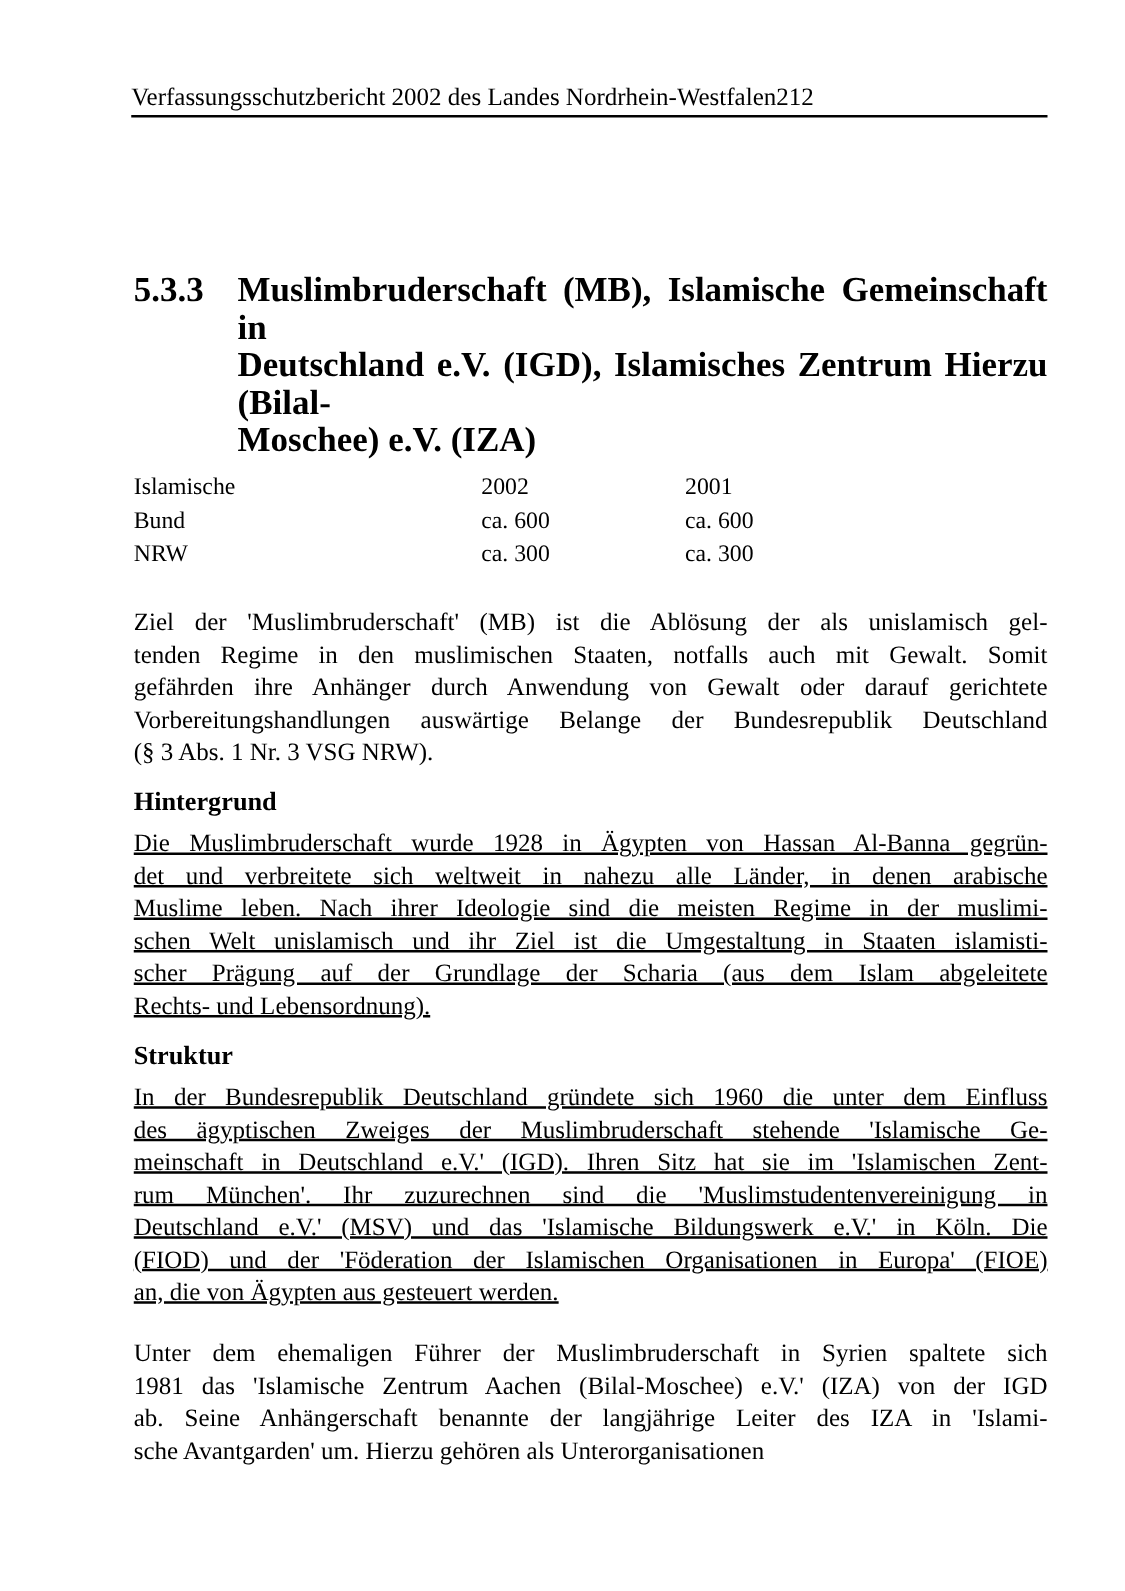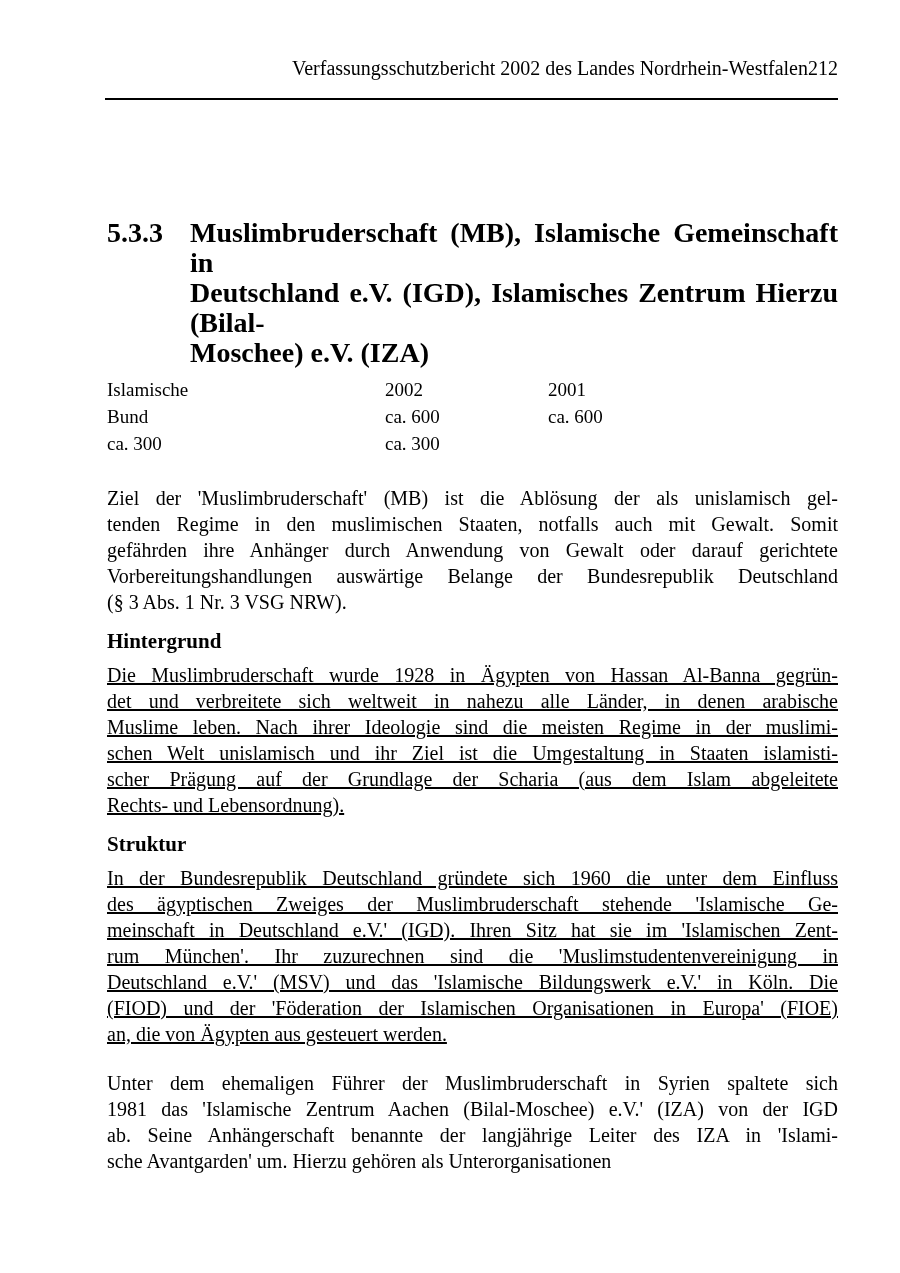--- a/index.html
+++ b/index.html
@@ -8,25 +8,25 @@
     background: #ffffff;
     color: #000000;
     font-family: "Liberation Serif", serif;
     position: relative;
     overflow: hidden;
   }
 
   
   .runhead {
     position: absolute;
-    top: 56px; left: 105px; width: 733px;
-    display: flex; justify-content: flex-end; align-items: baseline;
+    top: 66px; left: 105px; width: 733px;
+    display: flex; justify-content: flex-start; align-items: baseline;
     font-size: 20px; line-height: 24px;
     border-bottom: 2px solid #000;
-    padding-bottom: 18px;
+    padding-bottom: 2px;
   }
 
   
   .content {
     position: absolute;
     top: 218px; left: 107px; width: 731px;
   }
 
   
   .sec-head {
@@ -82,20 +82,21 @@
         <div class="mcell">Islamische</div>
         <div class="mcell">2002</div>
         <div class="mcell">2001</div>
       </div>
       <div class="mrow">
         <div class="mcell">Bund</div>
         <div class="mcell">ca. 600</div>
         <div class="mcell">ca. 600</div>
       </div>
       <div class="mrow">
+        <div class="mcell">NRW</div>
         <div class="mcell">ca. 300</div>
         <div class="mcell">ca. 300</div>
       </div>
     </div>
 
   <div id="doc-body">
       <div class="body-para first">
         <div class="line">Ziel der 'Muslimbruderschaft' (MB) ist die Ablösung der als unislamisch gel-</div>
         <div class="line">tenden Regime in den muslimischen Staaten, notfalls auch mit Gewalt. Somit</div>
         <div class="line">gefährden ihre Anhänger durch Anwendung von Gewalt oder darauf gerichtete</div>

